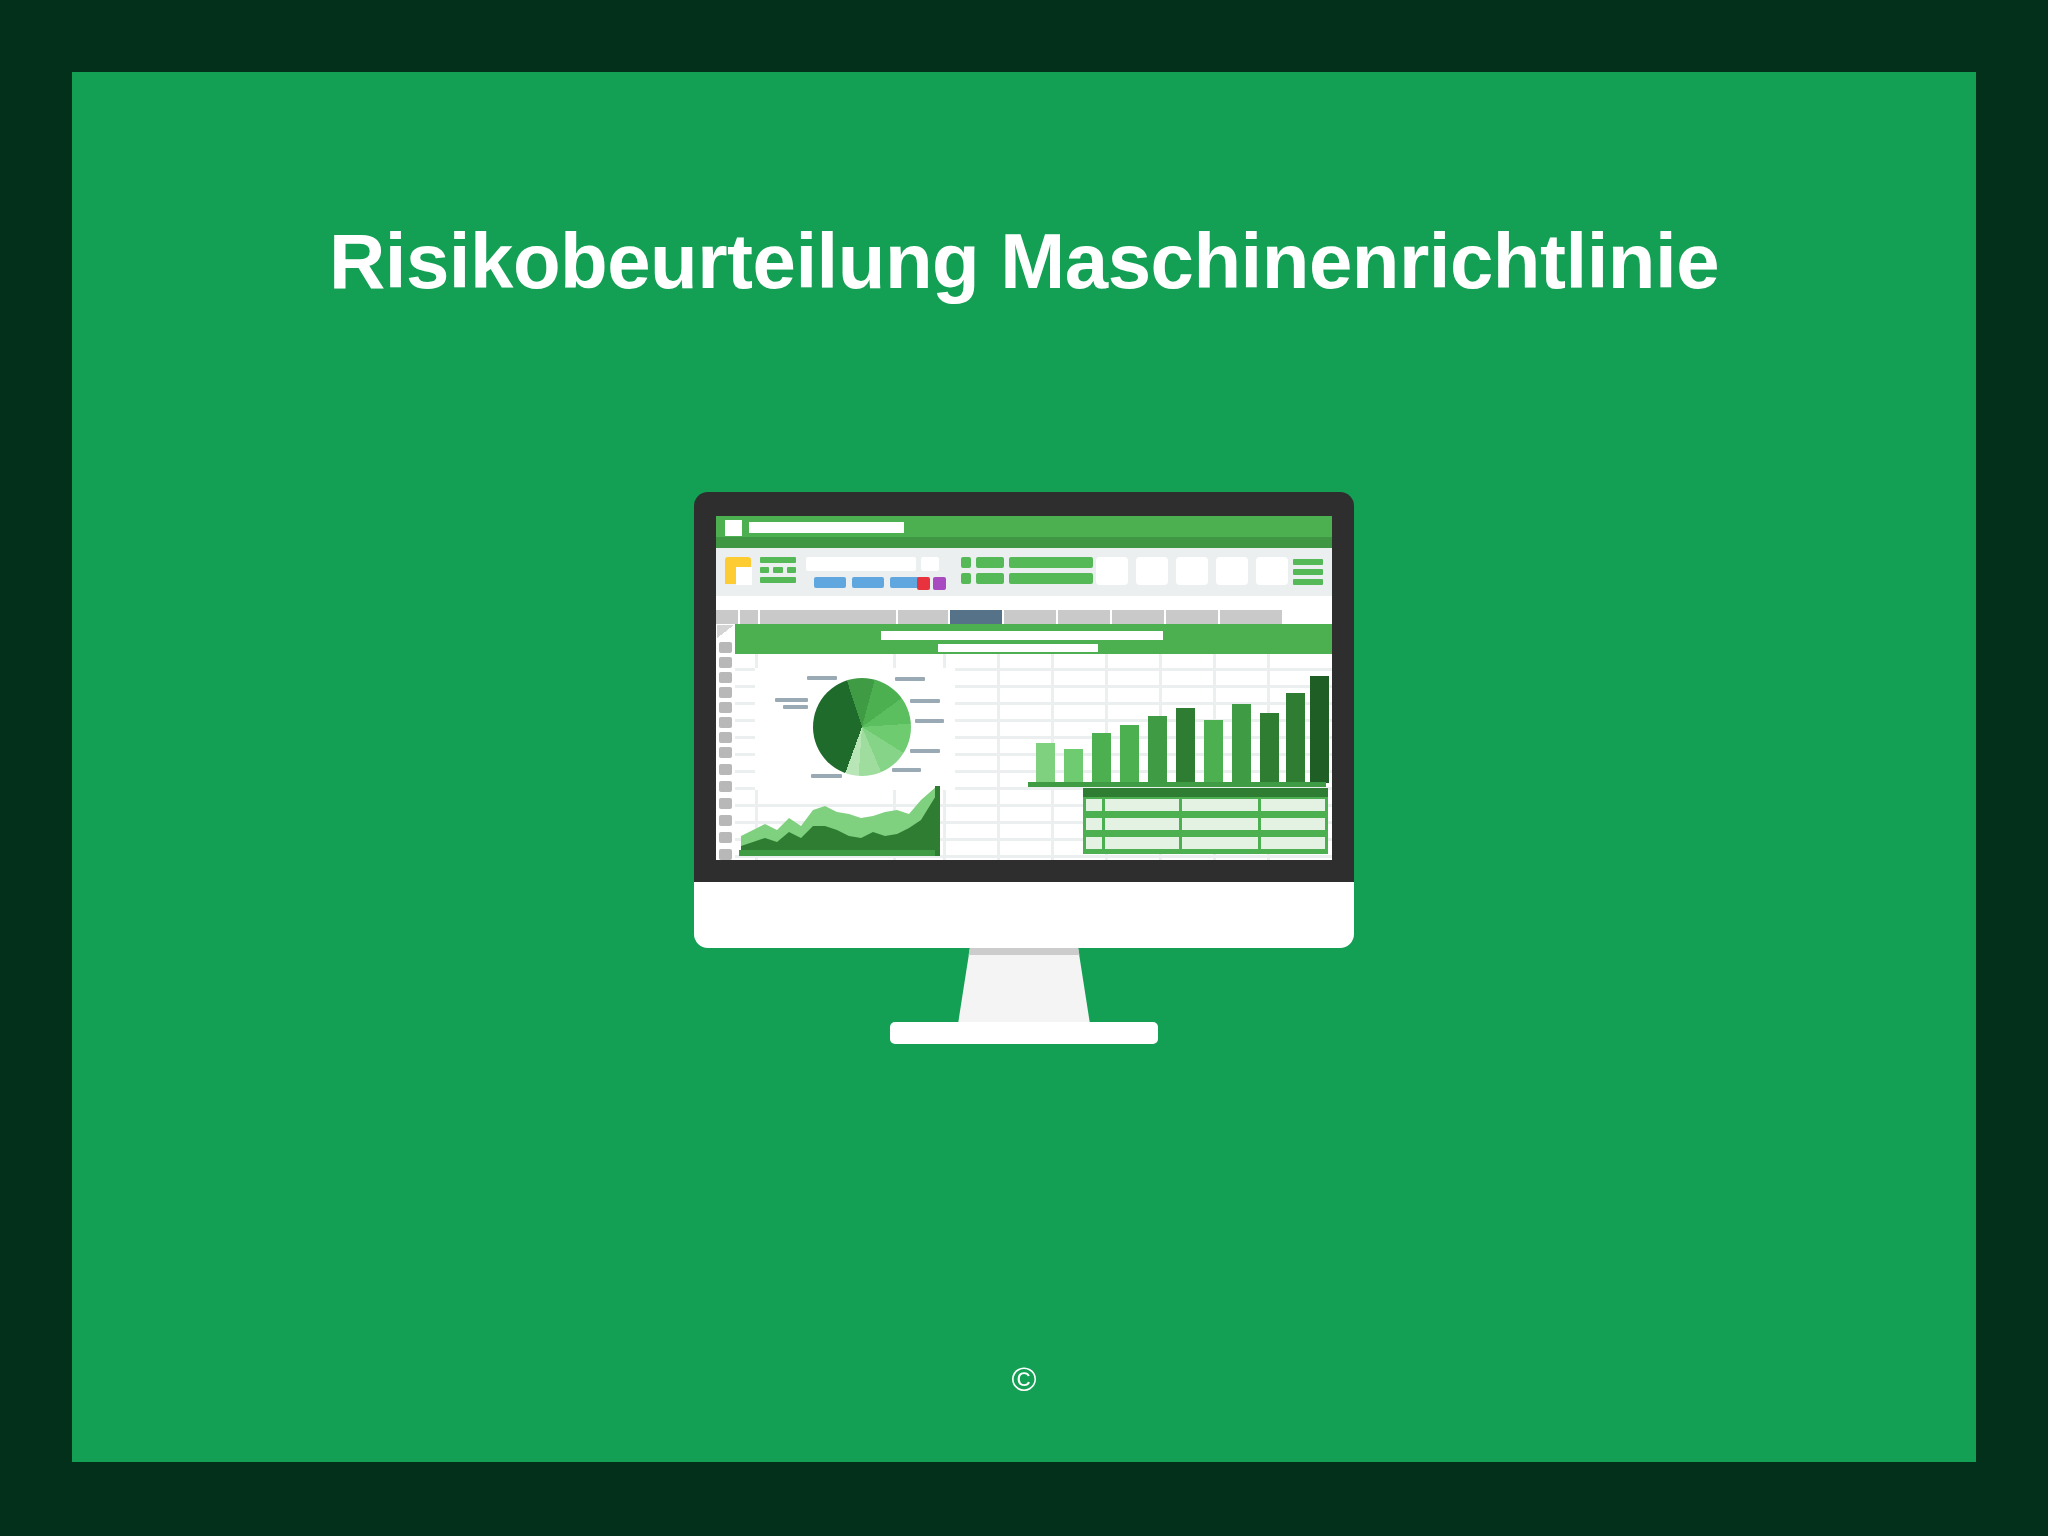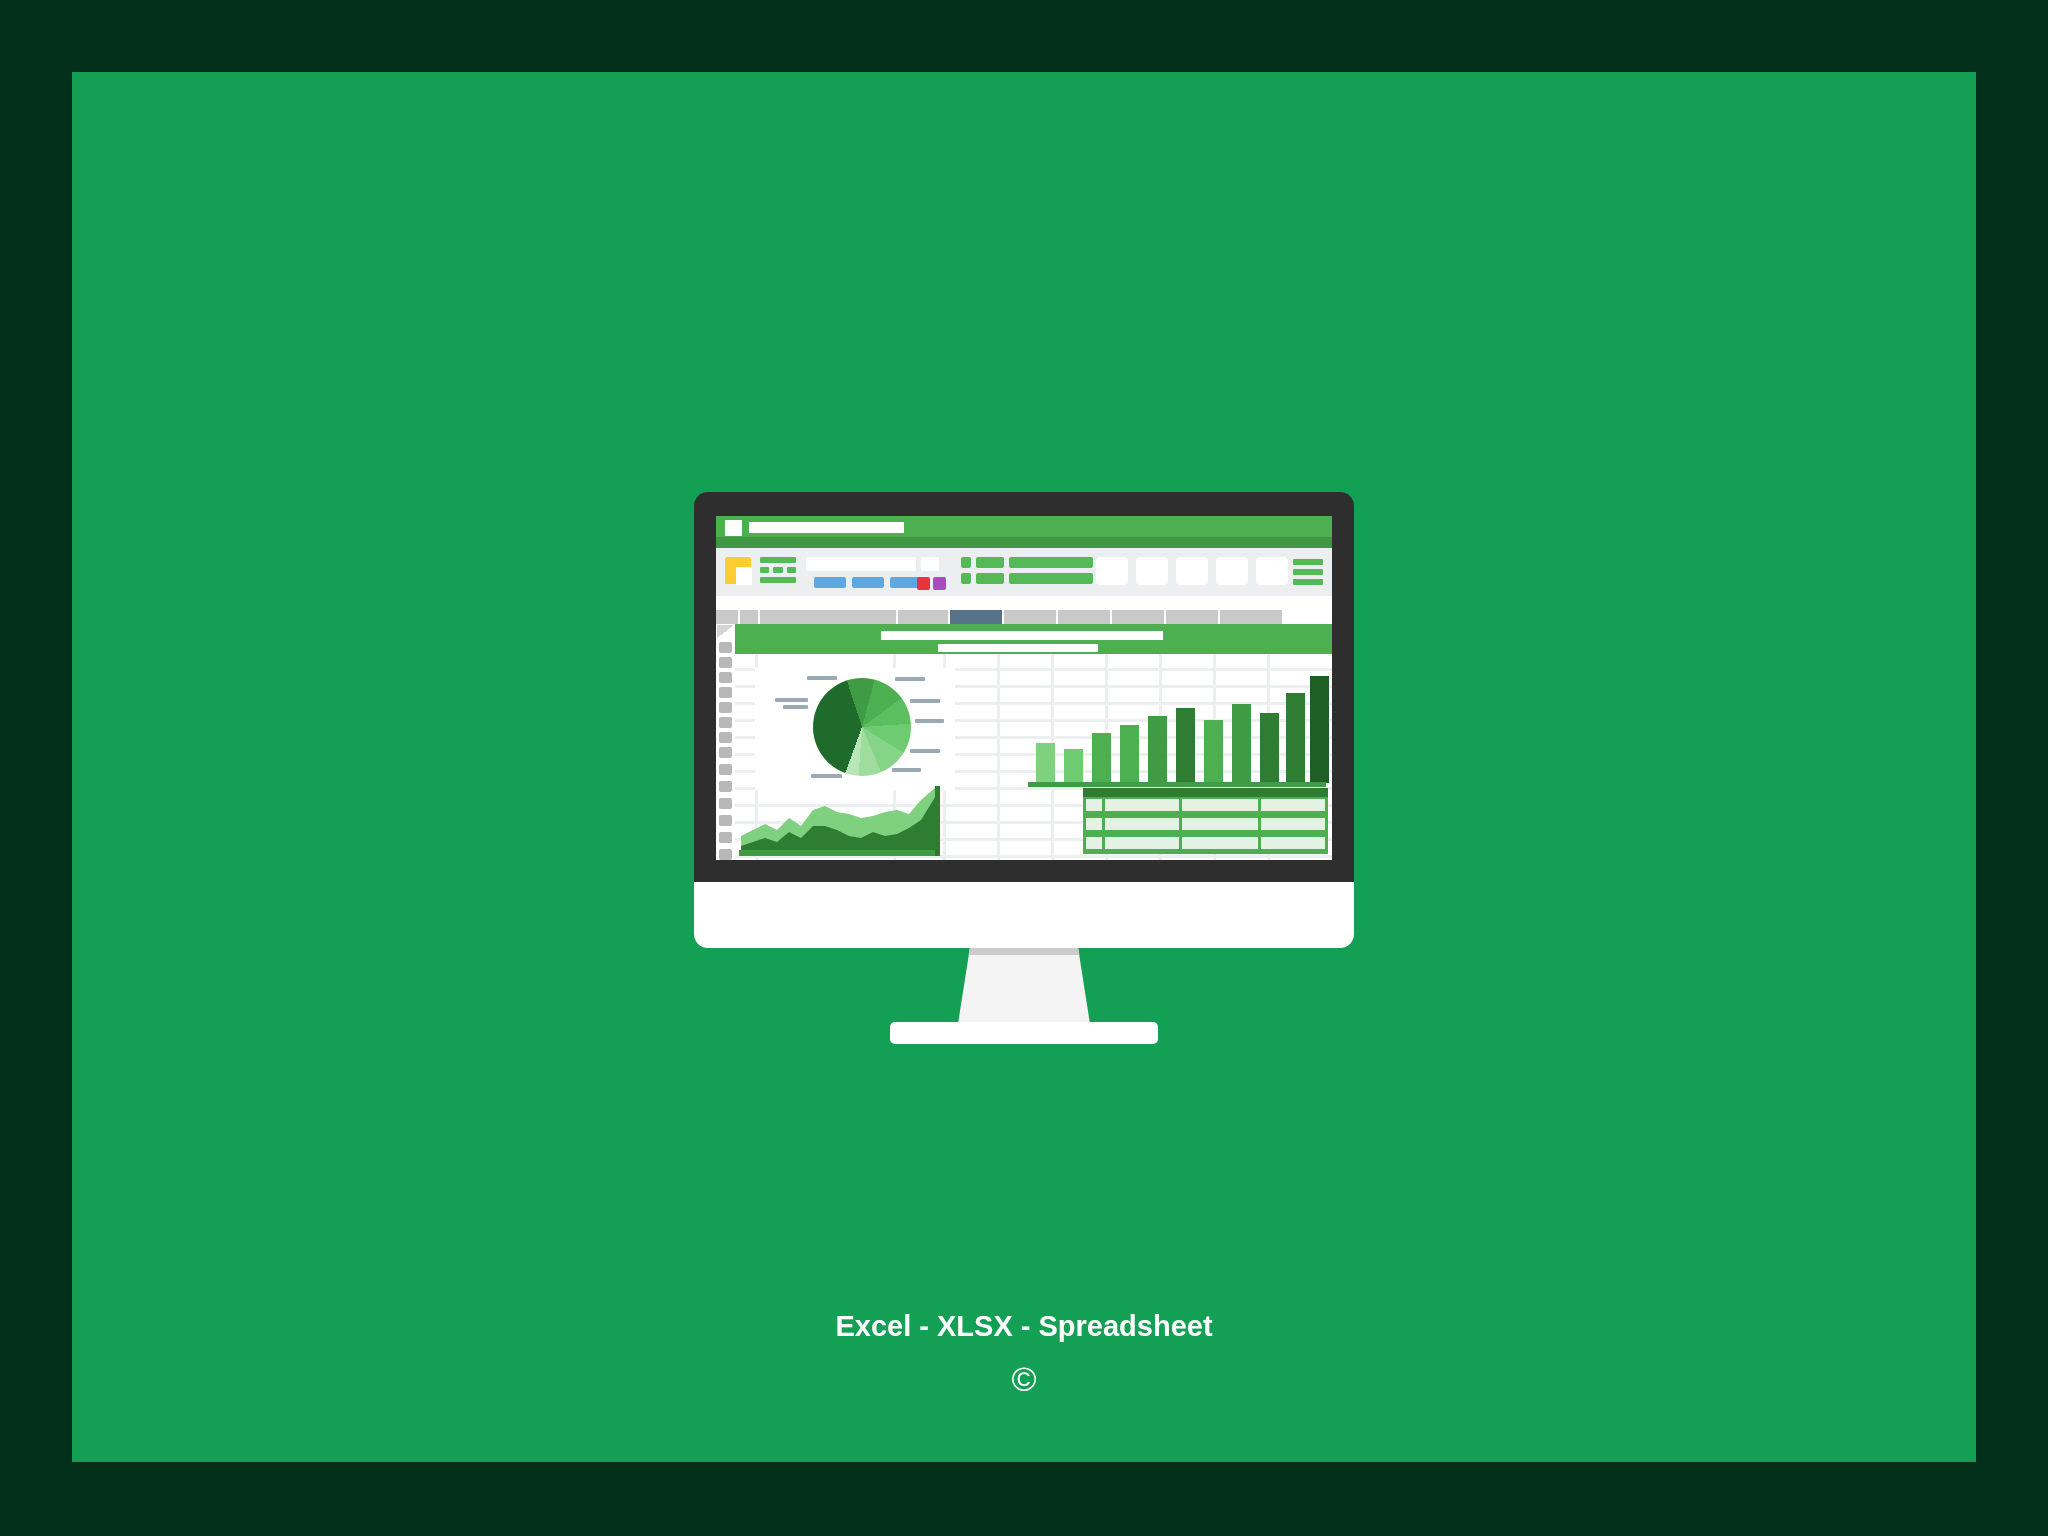--- a/index.html
+++ b/index.html
@@ -205,20 +205,21 @@
     font-size: 34px; line-height: 1;
   }
 </style>
 </head>
 <body>
 
 <div id="poster">
 
   <div id="inner-panel"></div>
 
+  <h1 id="page-title">Risikobeurteilung Maschinenrichtlinie</h1>
 
   <div id="monitor">
     <div class="mon-bezel"></div>
 
     <div class="screen">
 
       <div class="titlebar">
         <span class="tb-square"></span>
         <span class="tb-bar"></span>
         <span class="tb-dark"></span>
@@ -418,16 +419,15 @@
         </div>
       </div>
     </div>
 
     <div class="mon-chin"></div>
     <div class="mon-neck"></div>
     <div class="mon-neck-top"></div>
     <div class="mon-base"></div>
   </div>
 
-  <div id="footer-text">Excel - XLSX - Spreadsheet</div>
   <div id="copyright-mark">©</div>
 
 </div>
 
 </body></html>

